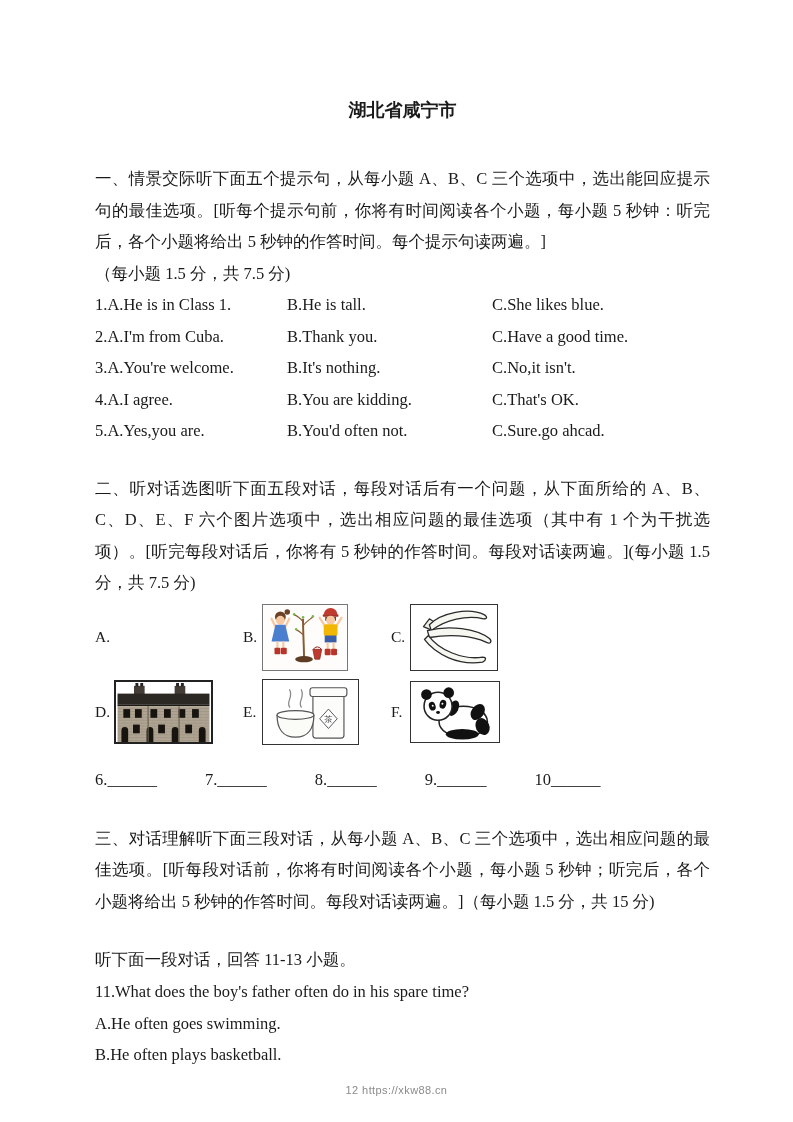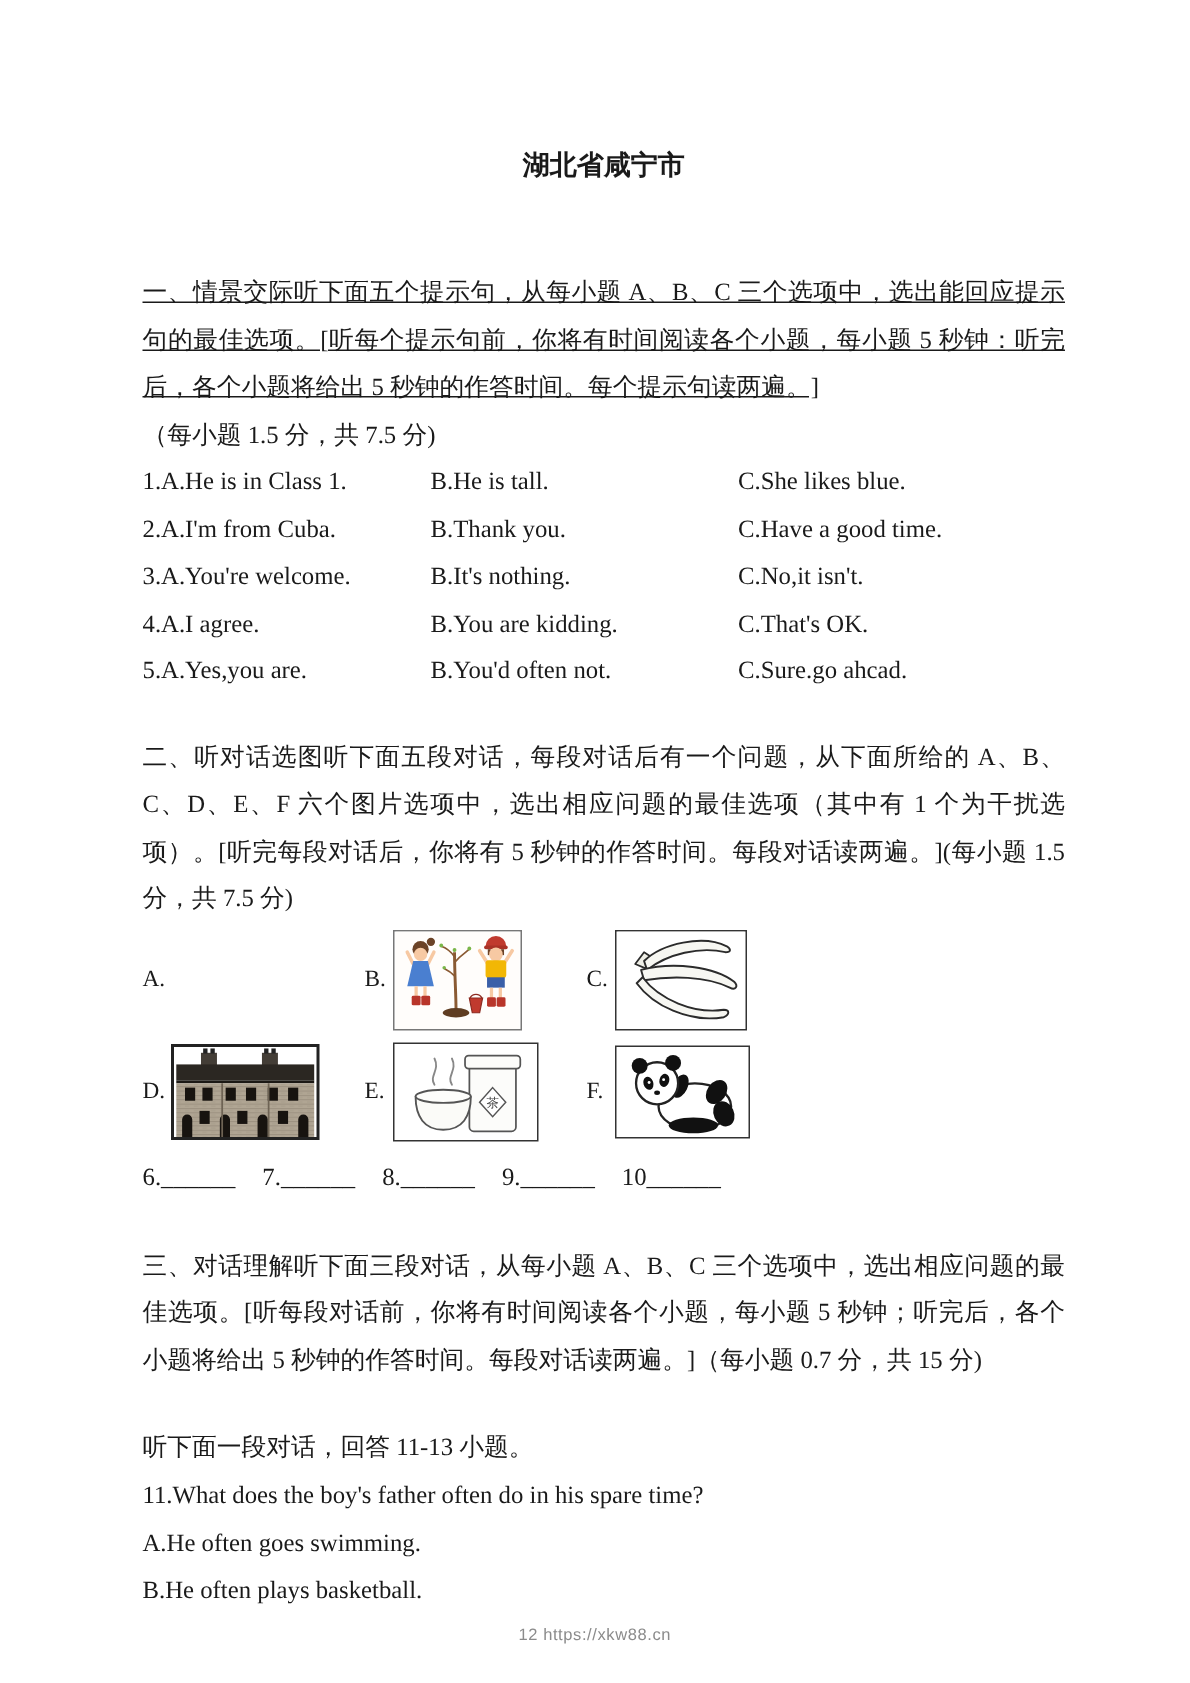--- a/index.html
+++ b/index.html
@@ -8,41 +8,41 @@
     font-family:"Liberation Serif","DejaVu Serif",serif;color:#1a1a1a;
   }
   .content{padding:0 83px 0 95px;}
   .doc-title{
     text-align:center;font-weight:bold;font-size:18px;line-height:26px;padding-top:97px;
   }
   .para{
     font-size:16.5px;line-height:31.5px;text-align:justify;margin:0;
     word-break:break-word;
   }
-  .s1-intro{margin-top:56px;text-decoration:underline;}
+  .s1-intro{margin-top:40px;}
   .score-note{font-size:16.5px;line-height:31.5px;}
   .qrow{display:flex;font-size:16.5px;line-height:31.6px;}
   .qrow .col-a{width:192px;flex:none;}
   .qrow .col-b{width:205px;flex:none;}
   .qrow .col-c{flex:1;}
   .s2-intro{margin-top:26px;}
   .img-grid{margin-top:5px;}
   .img-row{display:flex;align-items:center;margin-bottom:8px;}
   .img-cell{display:flex;align-items:center;gap:3px;width:148px;flex:none;}
   .img-cell.last{width:auto;}
   .img-label{width:16px;font-size:15.5px;flex:none;}
   .box{border:1px solid #555;background:#fff;flex:none;}
   .box svg{display:block;width:100%;height:100%;}
   .box-a{width:92px;height:64px;}
   .box-b{width:84px;height:65px;border-color:#777;}
   .box-c{width:86px;height:65px;border-color:#333;}
   .box-d{width:95px;height:60px;border:2px solid #222;}
   .box-e{width:95px;height:64px;border-color:#333;}
   .box-f{width:88px;height:60px;border-color:#333;}
-  .blanks{display:flex;gap:18px;font-size:16.5px;line-height:31px;margin-top:8px;}
+  .blanks{display:flex;gap:48px;font-size:16.5px;line-height:31px;margin-top:19px;}
   .s3-intro{margin-top:28px;}
   .s3-sub{margin-top:27px;}
   .line{font-size:16.5px;line-height:31.6px;}
   .footer{
     position:absolute;bottom:26px;left:0;width:100%;text-align:center;
     font-family:"Liberation Sans","DejaVu Sans",sans-serif;
     font-size:11px;color:#8b8b8b;letter-spacing:0.4px;
   }
   .footer a{color:#8b8b8b;text-decoration:none;}
 </style>
@@ -235,21 +235,21 @@
   </div>
 
   <div class="blanks">
     <span>6.______</span>
     <span>7.______</span>
     <span>8.______</span>
     <span>9.______</span>
     <span>10______</span>
   </div>
 
-  <p class="para s3-intro">三、对话理解听下面三段对话，从每小题 A、B、C 三个选项中，选出相应问题的最佳选项。[听每段对话前，你将有时间阅读各个小题，每小题 5 秒钟；听完后，各个小题将给出 5 秒钟的作答时间。每段对话读两遍。]（每小题 0.7 分，共 15 分)</p>
+  <p class="para s3-intro">三、对话理解听下面三段对话，从每小题 A、B、C 三个选项中，选出相应问题的最佳选项。[听每段对话前，你将有时间阅读各个小题，每小题 5 秒钟；听完后，各个小题将给出 5 秒钟的作答时间。每段对话读两遍。]（每小题 1.5 分，共 15 分)</p>
 
   <div class="line s3-sub">听下面一段对话，回答 11-13 小题。</div>
   <div class="line">11.What does the boy's father often do in his spare time?</div>
   <div class="line">A.He often goes swimming.</div>
   <div class="line">B.He often plays basketball.</div>
 
 </div>
 
 <div class="footer">
   <span>12</span>

